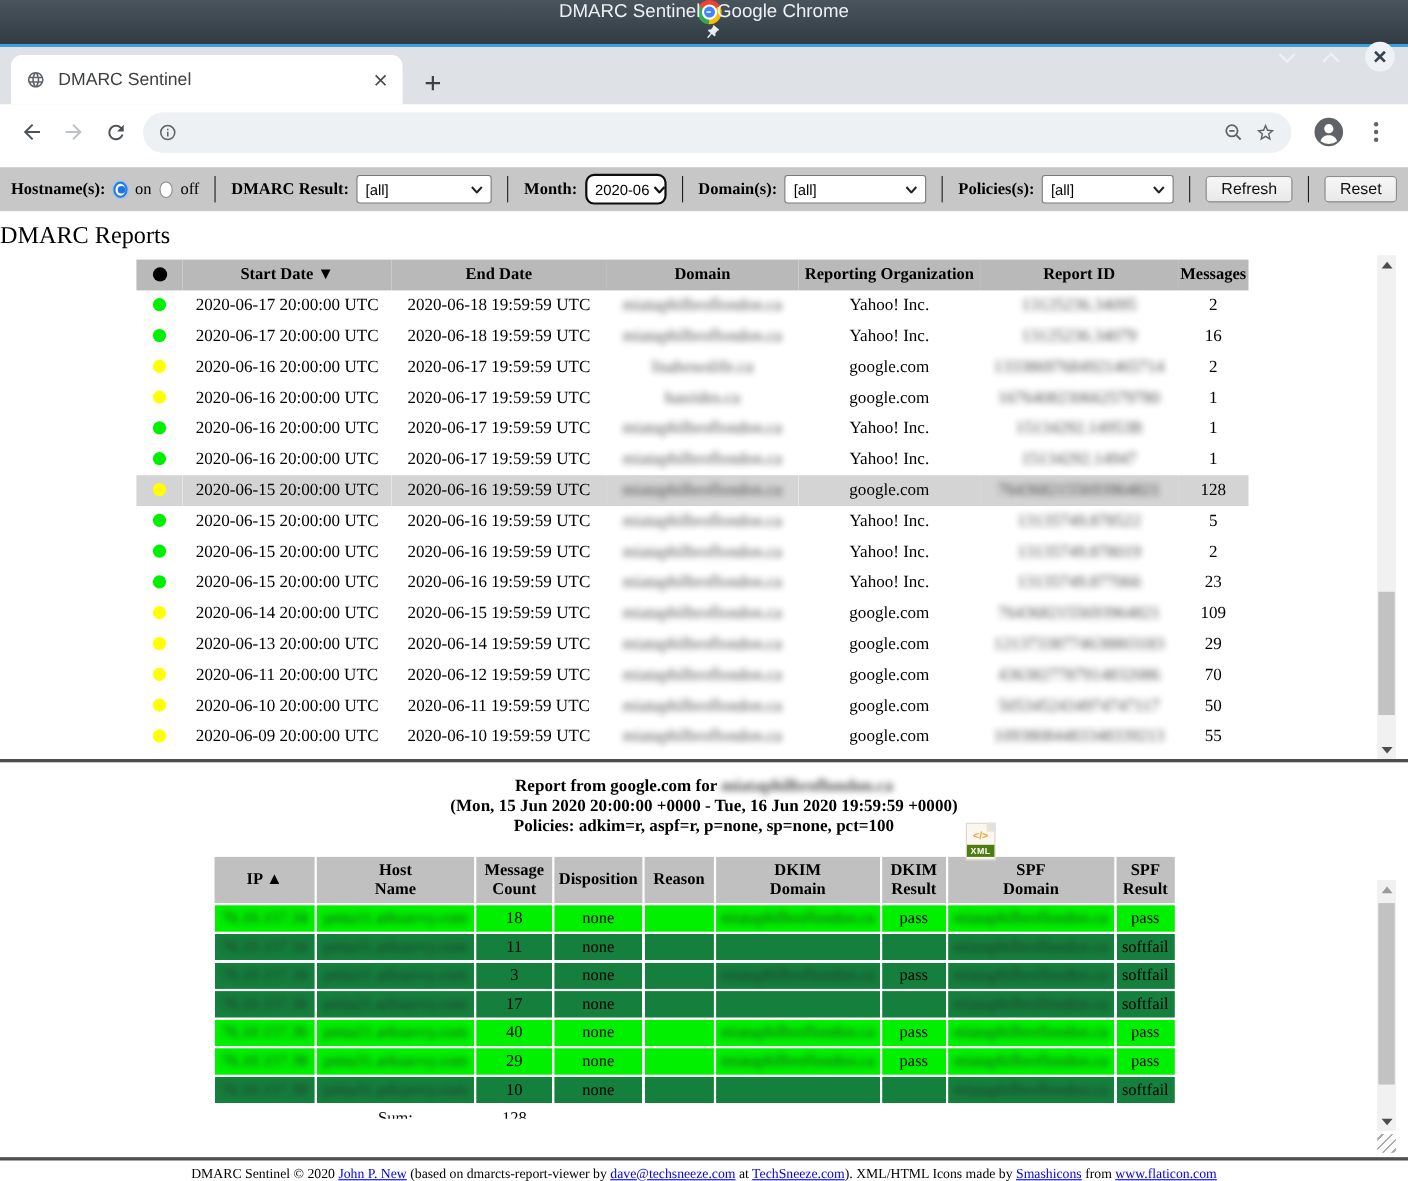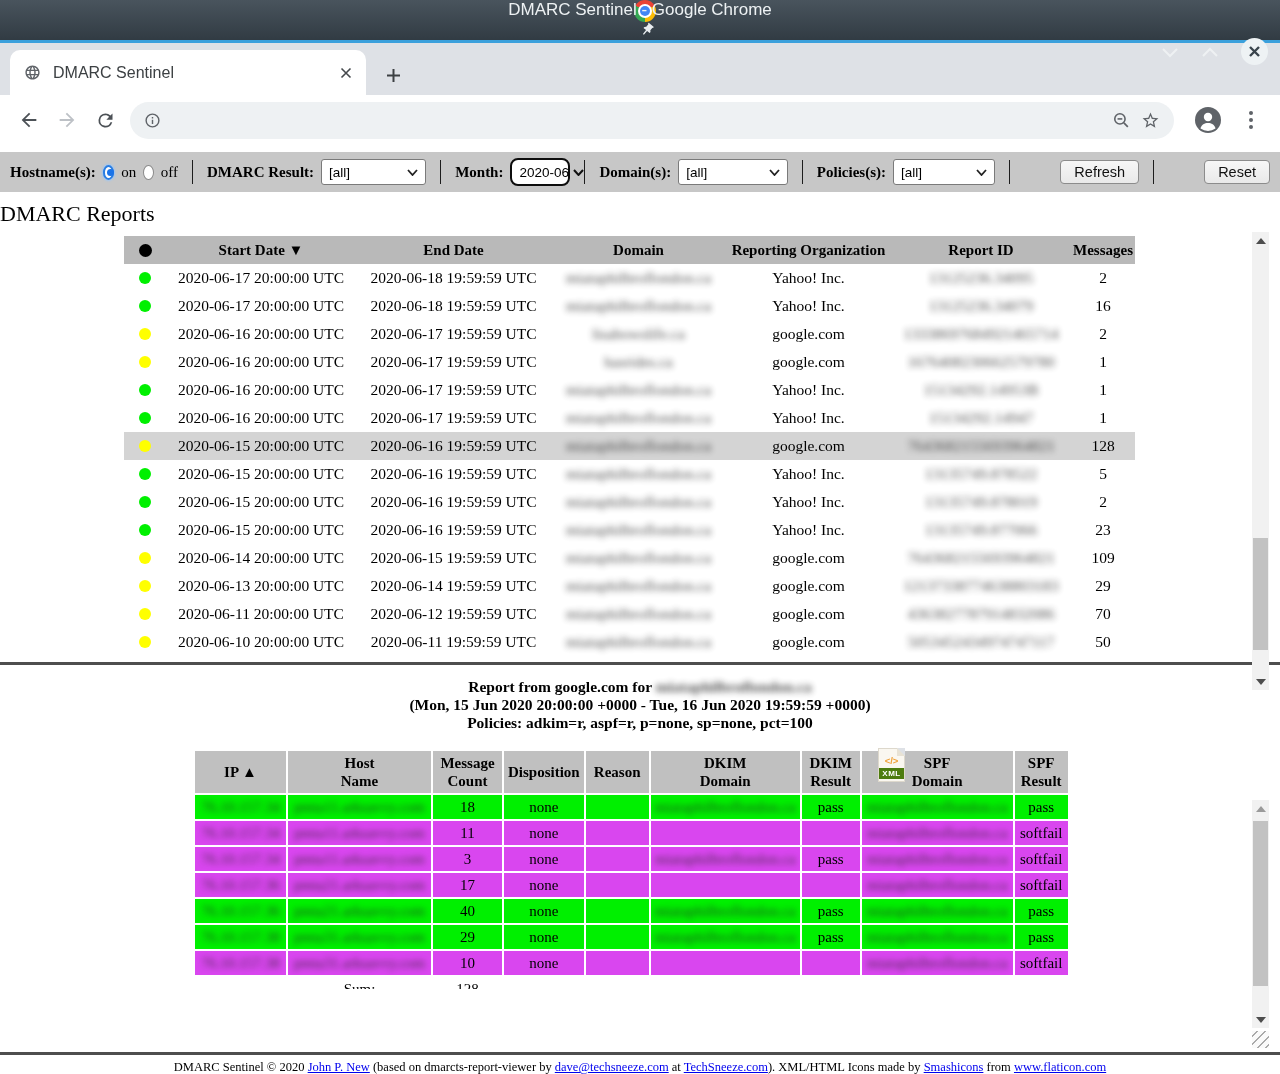--- a/index.html
+++ b/index.html
@@ -73,21 +73,20 @@
     background:#fff; border:1px solid #7a7a7a; border-radius:3px; height:26px;
     display:inline-flex; align-items:center; justify-content:space-between;
     font-family:"Liberation Sans", sans-serif; font-size:13.5px; padding:0 7px; color:#000;
   }
   .sel-box.focused { border:2px solid #0d0d0d; border-radius:8px; height:28px; }
   .sel-caret { margin-left:10px; }
   .fbtn {
     font-family:"Liberation Sans", sans-serif; font-size:14.5px; color:#111;
     background:linear-gradient(#f7f7f7,#e9e9e9); border:1px solid #8c8c8c; border-radius:4px;
     padding:3px 13px;
-    margin-left:36px;
   }
 
   
   .page-title { text-align:left; font-size:22px; font-weight:normal; margin:9px 0 9px; }
   table.reports { border-collapse:collapse; margin-left:124px; width:1011px; font-size:15.5px; table-layout:fixed; }
   table.reports th { background:#b9b9b9; font-weight:bold; height:28px; padding:0; font-size:15px; }
   table.reports td { height:28px; text-align:center; padding:0; overflow:hidden; white-space:nowrap; }
   table.reports tr.selected td { background:#d4d4d4; }
   .dot { display:inline-block; width:12px; height:12px; border-radius:50%; vertical-align:-1px; }
   .dot.g { background:#00f000; }
@@ -111,21 +110,21 @@
 
   
   .detail-clip { height:240px; overflow:hidden; margin-top:17px; }
   table.detail { border-collapse:collapse; margin-left:193px; font-size:15px; table-layout:fixed; }
   table.detail th {
     background:#c0c0c0; border:2px solid #fff; font-weight:bold; padding:1px 4px;
     white-space:pre-line; line-height:18px; height:44px; font-size:15px;
   }
   table.detail td { border:2px solid #fff; height:26px; text-align:center; padding:0 4px; overflow:hidden; white-space:nowrap; }
   table.detail td.g { background:#00f000; }
-  table.detail td.y { background:#d946ef; }
+  table.detail td.y { background:#15803d; }
   table.detail tr.sum-row td { background:#fff; border-color:#fff; font-size:15px; }
 
   
   .sb { position:absolute; width:17px; background:#f1f1f1; }
   .sb-btn { position:absolute; left:0; width:17px; height:17px; display:flex; align-items:center; justify-content:center; }
   .sb-up { top:0; } .sb-down { bottom:0; }
   .tri-up { width:0; height:0; border-left:5px solid transparent; border-right:5px solid transparent; border-bottom:6px solid #4d4d4d; }
   .tri-down { width:0; height:0; border-left:5px solid transparent; border-right:5px solid transparent; border-top:6px solid #4d4d4d; }
   .tri-dim.tri-up { border-bottom-color:#9a9a9a; }
   .sb-thumb { position:absolute; left:1px; width:15px; background:#c2c2c2; }
@@ -254,21 +253,21 @@
     <span>[all]</span>
     <span class="sel-caret">
         <svg width="11" height="7" viewBox="0 0 11 7">
           <polyline points="1,1 5.5,6 10,1" fill="none" stroke="#222" stroke-width="1.8"></polyline>
         </svg>
       </span>
   </span>
   <span class="vdiv"></span>
 
   <span class="flabel">Month:</span>
-  <span class="sel-box focused" style="width:60px">
+  <span class="sel-box focused" style="width:74px">
     <span>2020-06</span>
     <span class="sel-caret" style="margin-left:4px">
         <svg width="11" height="7" viewBox="0 0 11 7">
           <polyline points="1,1 5.5,6 10,1" fill="none" stroke="#111" stroke-width="2"></polyline>
         </svg>
       </span>
   </span>
   <span class="vdiv"></span>
 
   <span class="flabel">Domain(s):</span>
@@ -440,20 +439,29 @@
         <td>70</td>
       </tr>
       <tr class="">
         <td><span class="dot y"></span></td>
         <td>2020-06-10 20:00:00 UTC</td>
         <td>2020-06-11 19:59:59 UTC</td>
         <td><span class="blur">miataphilbroflondon.ca</span></td>
         <td>google.com</td>
         <td><span class="blur">5053452434974747117</span></td>
         <td>50</td>
+      </tr>
+      <tr class="">
+        <td><span class="dot y"></span></td>
+        <td>2020-06-09 20:00:00 UTC</td>
+        <td>2020-06-10 19:59:59 UTC</td>
+        <td><span class="blur">miataphilbroflondon.ca</span></td>
+        <td>google.com</td>
+        <td><span class="blur">10938084483348339213</span></td>
+        <td>55</td>
       </tr>
     </tbody>
 </table>
 
 <div class="sb" style="left:1252px; top:232px; height:458px;">
   <span class="sb-btn sb-up">
       <span class="tri-up"></span>
     </span>
   <div class="sb-thumb" style="top:306px; height:112px;"></div>
   <span class="sb-btn sb-down">

